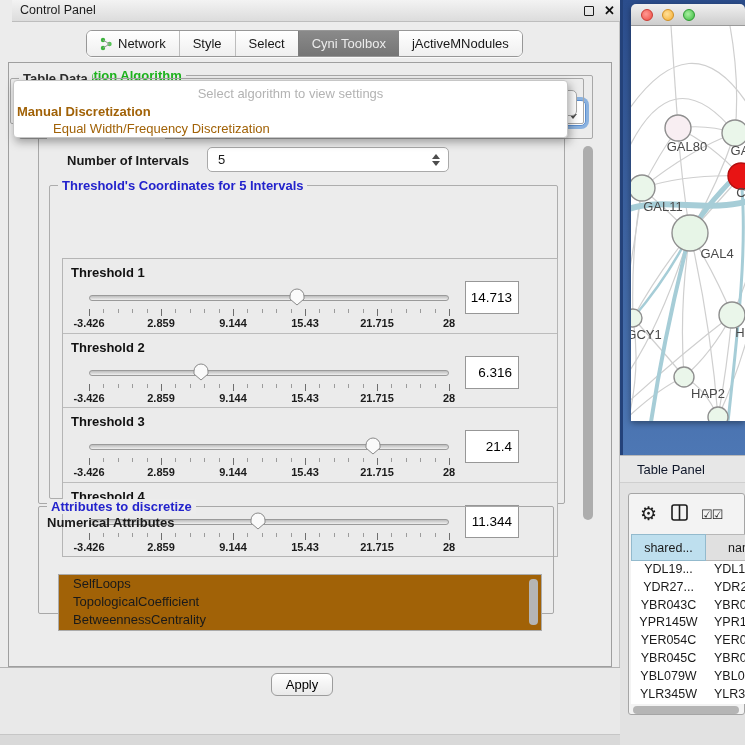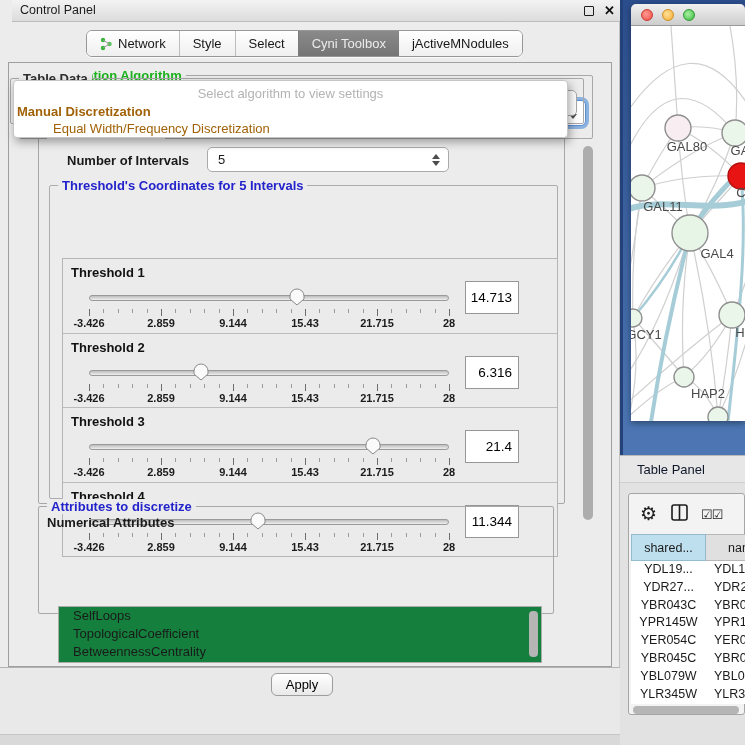--- a/index.html
+++ b/index.html
@@ -53,21 +53,21 @@
   .th-thumb { position:absolute; top:1px; width:16px; height:18px; }
   .th-ticks { position:absolute; left:26px; top:50px; width:360px; height:8px; }
   .tick { position:absolute; top:0; width:1px; background:#9b9b9b; }
   .tick.major { height:7px; background:#6e6e6e; }
   .tick.minor { height:4px; }
   .th-scale { position:absolute; left:26px; top:58px; width:360px; height:13px; font-size:11px; font-weight:bold; color:#1b1b1b; }
   .scale-label { position:absolute; width:64px; text-align:center; }
   .th-value { position:absolute; left:402px; top:22px; width:54px; height:33px; background:#fff; border:1px solid #979797; font-size:13.5px; text-align:right; line-height:31px; padding-right:6px; color:#000; }
 
   
-  .attr-list { position:absolute; left:58px; top:606px; width:484px; height:57px; background:#15803d; border:1px solid #ababab; overflow:hidden; font-size:13px; }
+  .attr-list { position:absolute; left:58px; top:574px; width:484px; height:57px; background:#a16207; border:1px solid #ababab; overflow:hidden; font-size:13px; }
   .attr-item { height:18px; line-height:18px; padding-left:14px; white-space:nowrap; }
   .attr-scroll { position:absolute; right:3px; top:4px; width:9px; height:46px; background:#b5b5b5; border-radius:4px; }
 
   .apply-bar { position:absolute; left:0; top:667px; width:620px; height:78px; background:#e9e9e9; border-top:1px solid #b3b3b3; }
   .apply-btn { position:absolute; left:271px; top:5px; width:62px; height:23px; border:1px solid #9c9c9c; border-radius:6px; background:linear-gradient(#ffffff,#e9e9e9); font-size:13px; text-align:center; line-height:21px; }
   .cp-bottom-strip { position:absolute; left:0; top:66px; width:620px; height:12px; background:#d9d9d9; border-top:1px solid #c6c6c6; }
 
   
   .desktop { position:absolute; left:620px; top:0; width:125px; height:455px; background:linear-gradient(180deg,#2b4d8c,#4d77b4); border-left:3px solid #24427a; }
   .net-window { position:absolute; left:631px; top:4px; width:114px; height:417px; border-radius:5px 5px 0 0; overflow:hidden; box-shadow:0 2px 6px rgba(0,0,0,.4); }

